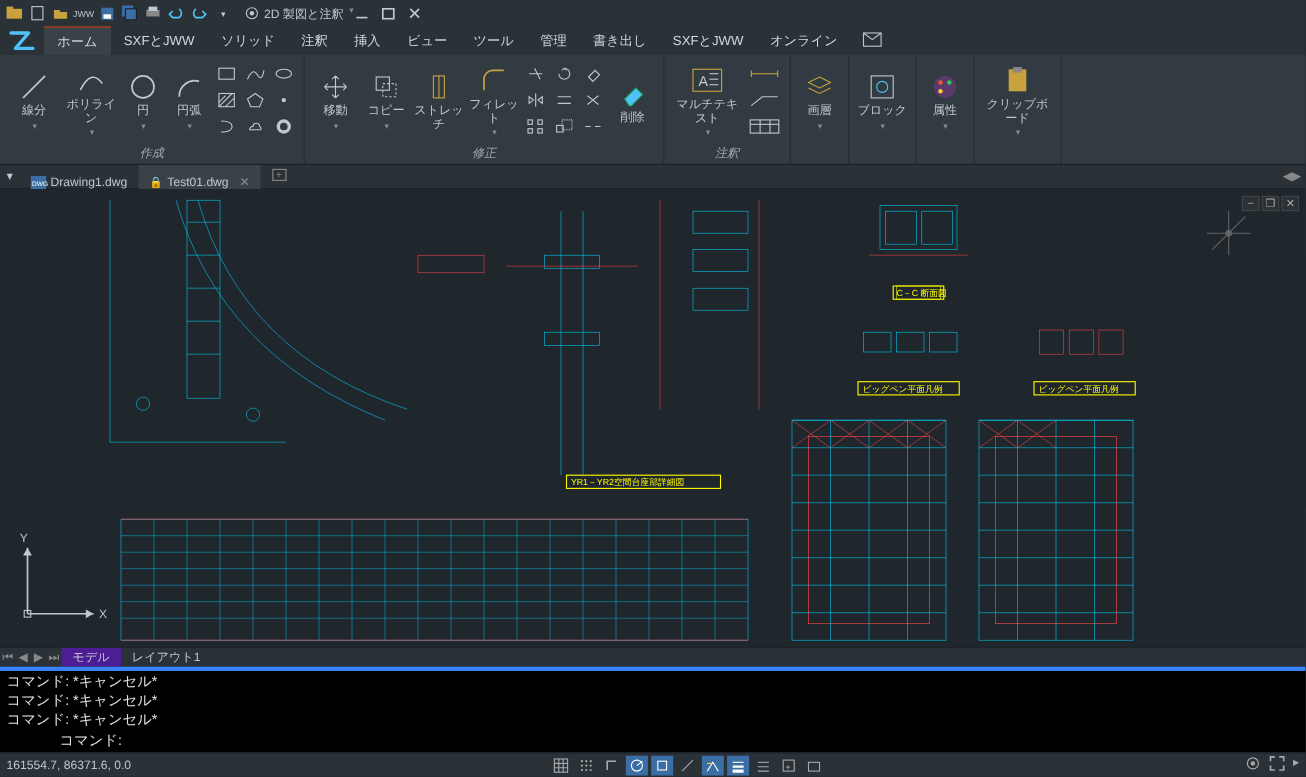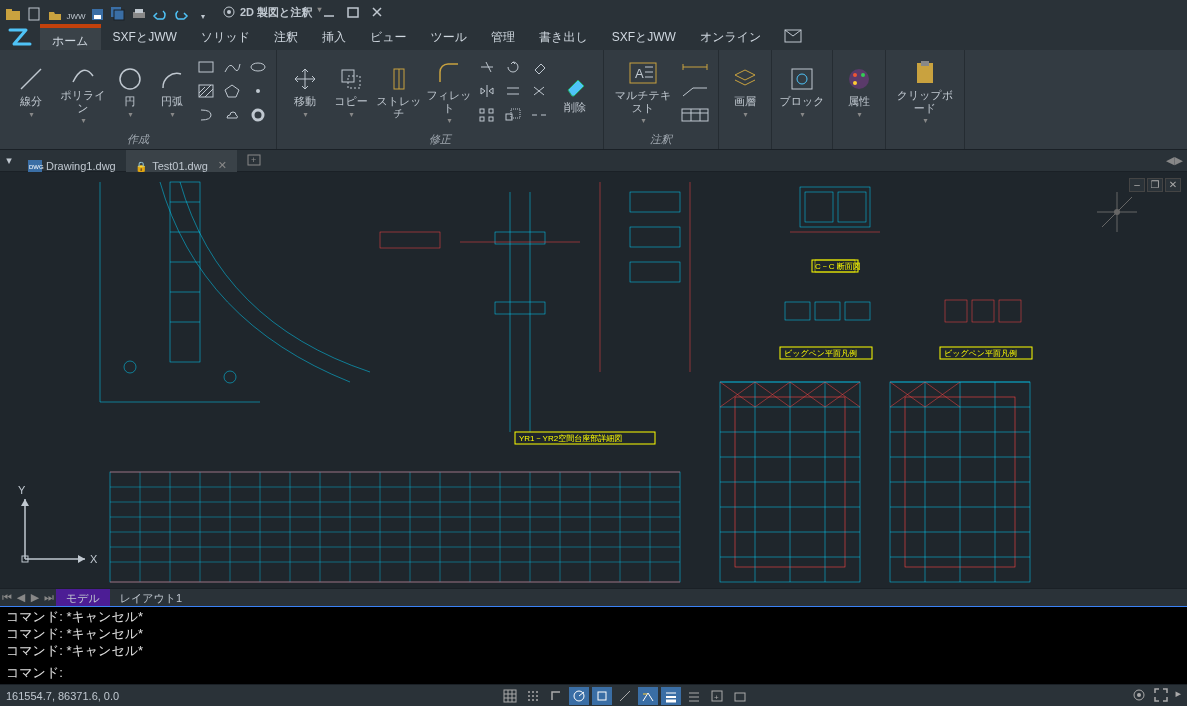--- a/index.html
+++ b/index.html
@@ -1,31 +1,31 @@
 <!DOCTYPE html>
 <html><head>
 <meta charset="utf-8">
 <style>
 * { margin: 0; padding: 0; box-sizing: border-box; font-family: "Meiryo", "MS Gothic", sans-serif; }
 body { background: #2a3238; color: #c0c8d0; width: 1187px; height: 706px; overflow: hidden; display: flex; flex-direction: column; }
 
 
 .titlebar { height: 24px; background: #2a3238; display: flex; align-items: center; padding: 0 4px; font-size: 11px; }
 .titlebar .qat { display: flex; gap: 3px; align-items: center; }
-.titlebar .qat-btn { width: 18px; height: 18px; display: flex; align-items: flex-end; justify-content: center; cursor: pointer; color:#c0c8d0; }
-.titlebar .workspace { margin-left: 10px; display: flex; gap: 4px; cursor: pointer; font-weight: bold; }
+.titlebar .qat-btn { width: 18px; height: 18px; display: flex; align-items: center; justify-content: center; cursor: pointer; color:#c0c8d0; }
+.titlebar .workspace { margin-left: 10px; display: flex; gap: 4px; cursor: pointer; }
 .titlebar .apptitle { flex: 1; text-align: center; color: #a0a8b0; }
 .titlebar .wincontrols { display: flex; gap: 8px; padding-right: 6px; }
 .titlebar .wincontrols span { width: 16px; height: 16px; display:flex; align-items:center; justify-content:center; cursor:pointer; color:#c0c8d0; }
 
 
 .tabsrow { height: 26px; background: #2a3238; display: flex; align-items: center; font-size: 12px; }
 .tabsrow .zlogo { width: 40px; height: 26px; display:flex; align-items:center; justify-content:center; }
 .tabsrow .tab { padding: 0 12px; height: 26px; line-height: 26px; cursor: pointer; color: #d0d8e0; }
-.tabsrow .tab.active { background: #3a4248; border-top: 4px solid #c2410c; }
+.tabsrow .tab.active { background: #3a4248; border-top: 1px solid #c2410c; }
 .tabsrow .mailicon { margin-left: 12px; }
 
 
 .ribbon { height: 100px; background: #333b42; display: flex; border-bottom: 1px solid #1a2026; }
 .panel { display: flex; flex-direction: column; border-right: 1px solid #252c32; padding: 2px 6px 0 6px; }
 .panel-body { flex: 1; display: flex; align-items: flex-start; gap: 2px; padding-top:4px; }
 .panel-title { text-align: center; font-size: 11px; color: #a0a8b0; padding: 2px 0; font-style: italic; }
 .bigbtn { display: flex; flex-direction: column; align-items: center; justify-content: center; width: 50px; height: 72px; gap: 2px; cursor: pointer; font-size: 11px; }
 .bigbtn .ic { width: 28px; height: 28px; display:flex; align-items:center; justify-content:center; }
 .bigbtn .lbl { text-align:center; line-height:1.1; }
@@ -52,24 +52,24 @@
 .vpcontrols { position:absolute; right:6px; top:6px; display:flex; gap:2px; }
 .vpcontrols span { width:16px; height:14px; background:#2a3238; color:#aaa; font-size:10px; text-align:center; cursor:pointer; border:1px solid #444; }
 
 
 .layouttabs { height: 18px; background: #2a3238; display:flex; align-items:center; font-size:11px; border-top:1px solid #1a2026; }
 .layouttabs .navbtn { width: 14px; text-align:center; cursor:pointer; color:#888; }
 .layouttabs .ltab { padding: 0 10px; height:18px; line-height:18px; cursor:pointer; }
 .layouttabs .ltab.active { background:#4c1d95; }
 
 
-.cmdwin { height: 78px; background: #000; color: #e0e0e0; font-size: 13px; font-family: "MS Gothic", monospace; padding: 2px 6px; border-top:1px solid #3b82f6; display:flex; flex-direction:column; }
+.cmdwin { height: 78px; background: #000; color: #e0e0e0; font-size: 13px; font-family: "MS Gothic", monospace; padding: 2px 6px; border-top:4px solid #3b82f6; display:flex; flex-direction:column; }
 .cmdwin .history { flex:1; overflow:hidden; }
 .cmdwin .history div { line-height: 1.3; }
-.cmdwin .prompt { display:flex; }
+.cmdwin .prompt { display:flex;margin-left:48px; }
 .cmdwin input { background:#000; color:#fff; border:none; outline:none; font:inherit; flex:1; }
 
 
 .statusbar { height: 22px; background: #2a3238; display:flex; align-items:center; font-size:11px; padding: 0 6px; border-top:1px solid #1a2026; }
 .statusbar .coords { flex: 0 0 auto; }
 .statusbar .center { flex:1; display:flex; justify-content:center; gap:3px; }
 .statusbar .center .sb { width:20px; height:18px; display:flex; align-items:center; justify-content:center; cursor:pointer; }
 .statusbar .center .sb.active { background:#3a6ea5; }
 .statusbar .right { display:flex; gap:6px; }
 

